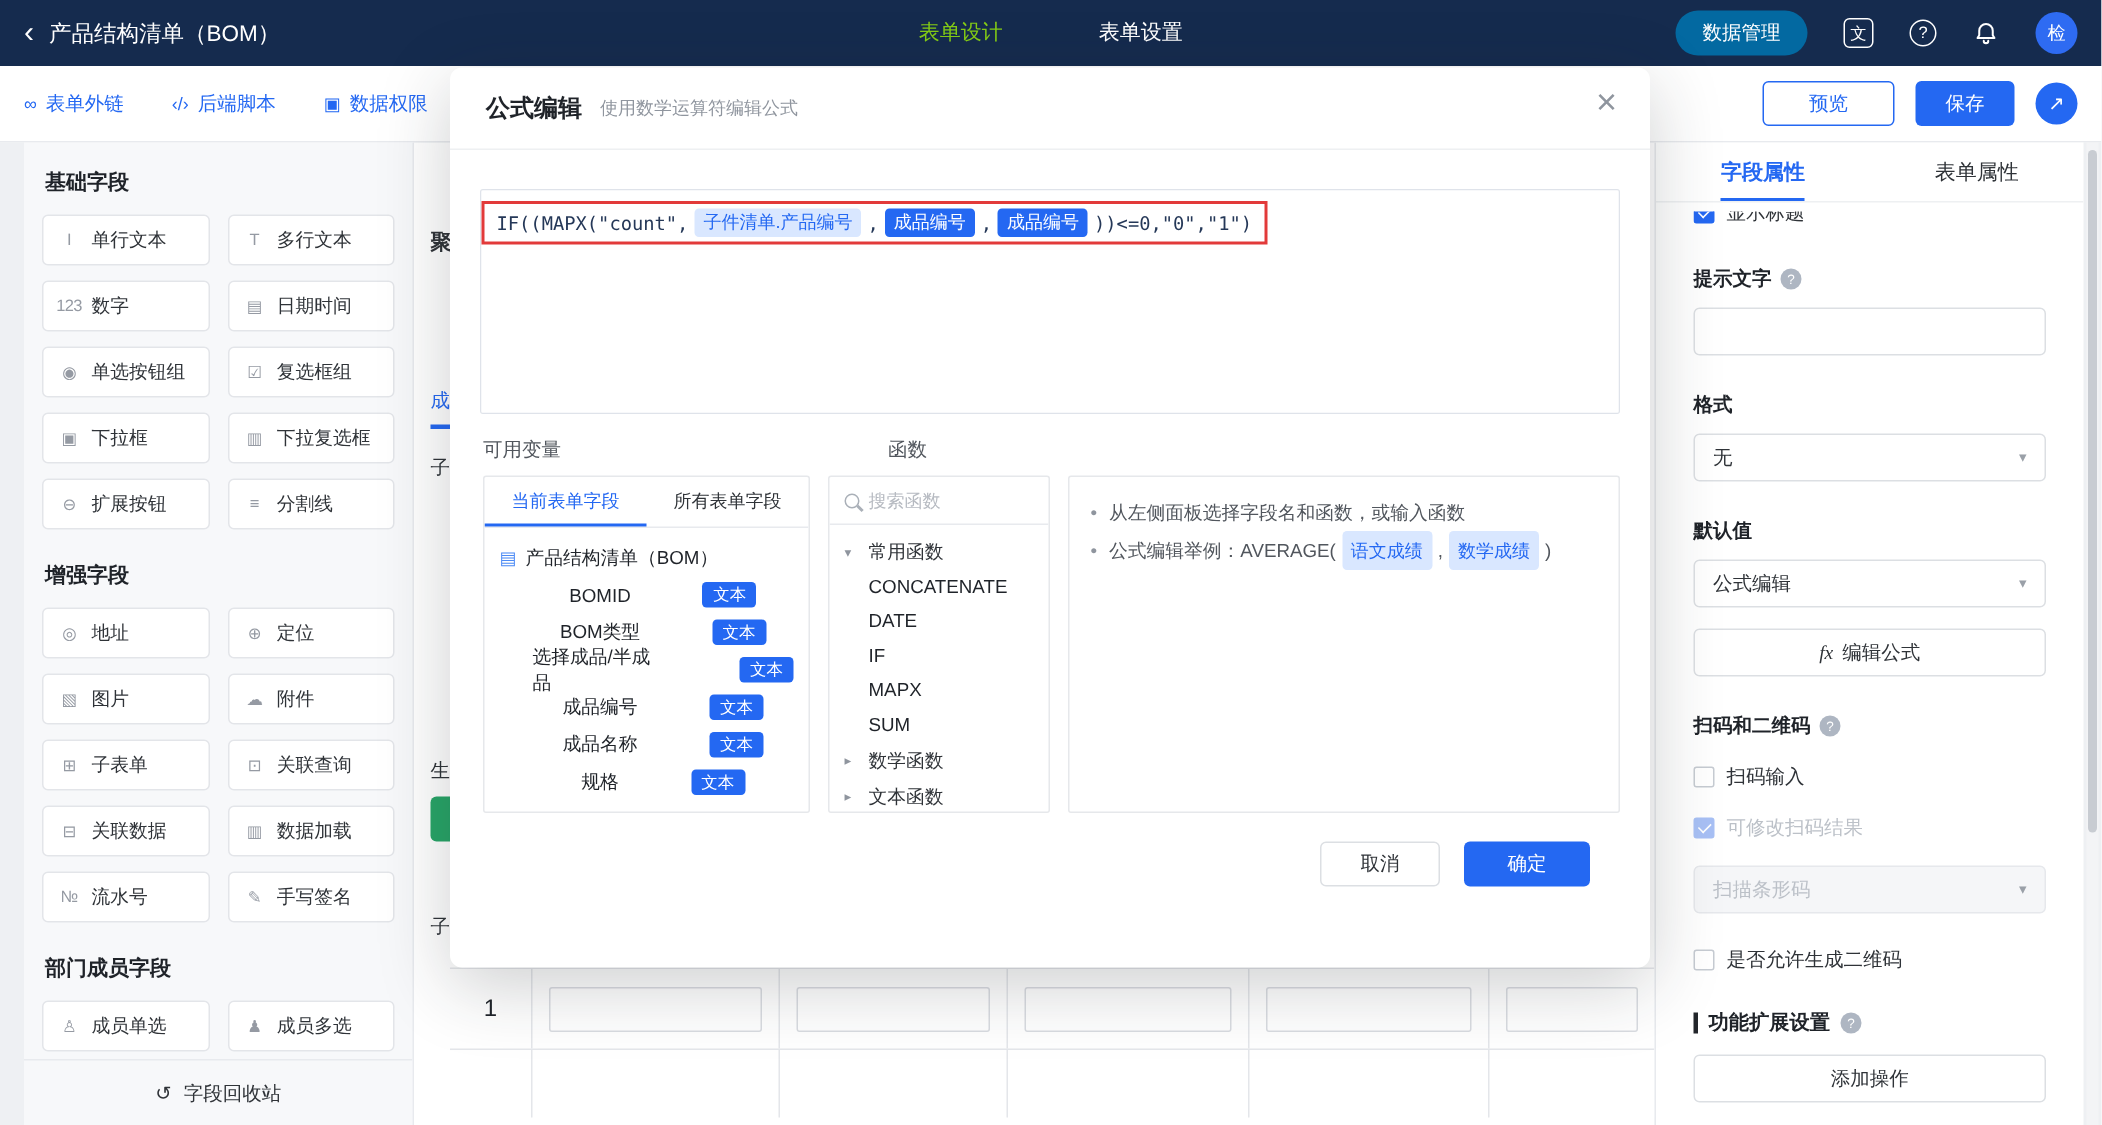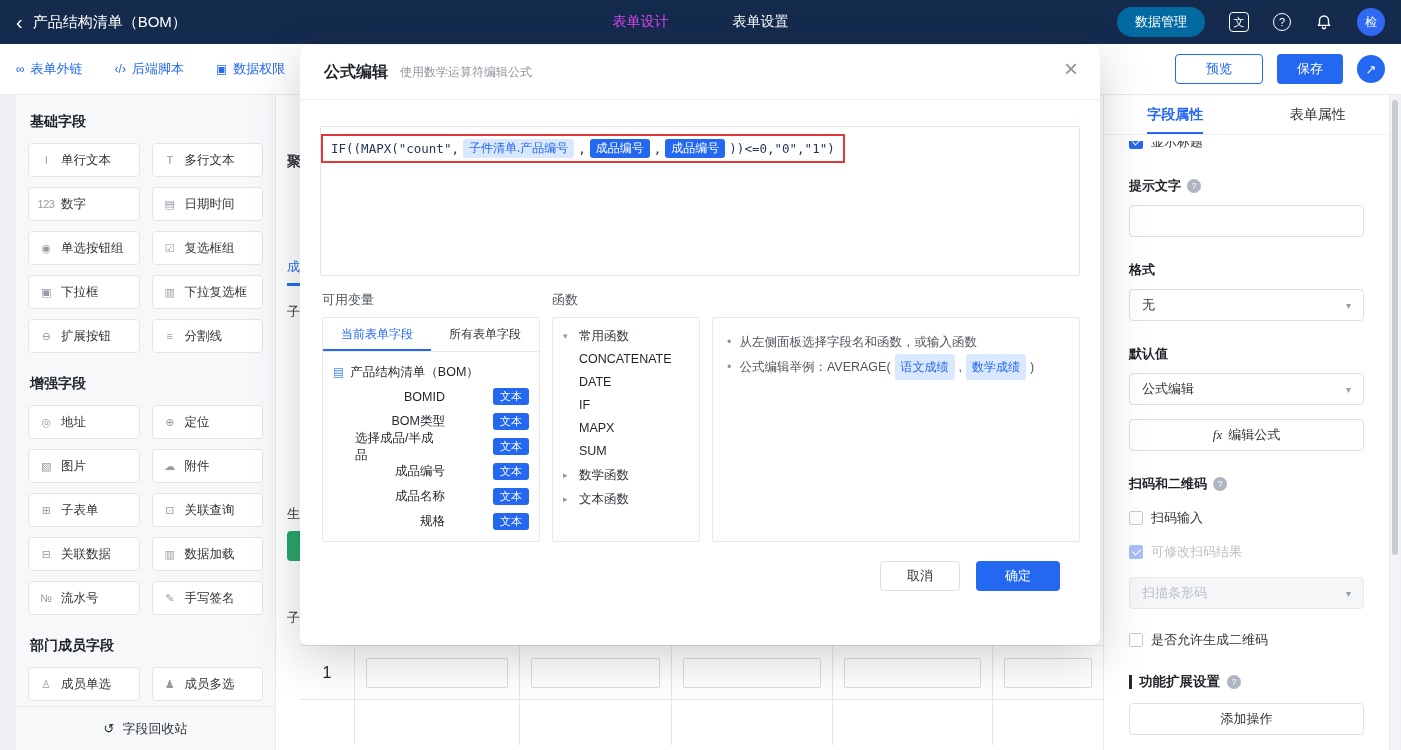--- a/index.html
+++ b/index.html
@@ -9,21 +9,21 @@
     background:#eef0f3; color:#1f2329;
   }
 
   
   .topbar { position:absolute; top:0; left:0; right:0; height:44px; background:#152b4e;
     display:flex; align-items:center; color:#fff; padding:0 16px; z-index:30; }
   .tb-back { font-size:20px; margin-right:10px; cursor:pointer; line-height:1; }
   .tb-title { font-size:15px; }
   .tb-tabs { position:absolute; left:50%; transform:translateX(-50%); display:flex; gap:64px; font-size:14px; }
   .tb-tab { cursor:pointer; }
-  .tb-tab.active { color:#d946ef; }
+  .tb-tab.active { color:#84cc16; }
   .tb-right { margin-left:auto; display:flex; align-items:center; gap:24px; }
   .btn-green { background:#0369a1; color:#fff; height:30px; padding:0 18px; border-radius:15px;
     font-size:13px; display:flex; align-items:center; cursor:pointer; }
   .icon-translate { width:20px; height:20px; border:1.5px solid #fff; border-radius:4px;
     font-size:11px; display:flex; align-items:center; justify-content:center; cursor:pointer; }
   .icon-help { width:18px; height:18px; border:1.5px solid #fff; border-radius:50%;
     font-size:11px; display:flex; align-items:center; justify-content:center; cursor:pointer; }
   .icon-bell { display:flex; cursor:pointer; }
   .avatar { width:28px; height:28px; border-radius:50%; background:#2e6bf2; display:flex;
     align-items:center; justify-content:center; font-size:12px; cursor:pointer; }
@@ -124,33 +124,33 @@
   .fx-block { border:1px solid #dfe3ea; border-radius:2px; flex:none; }
   .fx-head { height:37px; background:#e7f1ff; display:flex; align-items:center; padding:0 14px;
     font-size:13px; color:#1f2329; border-bottom:1px solid #dfe3ea; }
   .fx-body { height:148px; background:#fff; padding-top:7px; cursor:text; }
   .red-box { display:inline-flex; align-items:center; border:2px solid #e23a3a; padding:3px 8px;
     font-family:"DejaVu Sans Mono","Liberation Mono",monospace; font-size:12.5px; color:#253858; white-space:nowrap; }
   .chip { border-radius:3px; padding:1px 6px; margin:0 4px; font-size:12px;
     font-family:"Liberation Sans","DejaVu Sans",sans-serif; }
   .chip.light { background:#d9e7ff; color:#2468f2; }
   .chip.solid { background:#2468f2; color:#fff; }
-  .panel-labels { display:flex; margin:15px 0 8px; font-size:13px; color:#51565d; flex:none; }
+  .panel-labels { display:flex; margin:15px 0 8px; font-size:13px; color:#51565d; flex:none;gap:40px; }
   .pl-vars { width:232px; padding-left:2px; }
   .panels { display:flex; gap:12px; height:225px; flex:none; }
   .vars-panel { width:218px; margin-left:2px; border:1px solid #e6e8eb; border-radius:2px; overflow:hidden; }
   .vp-tabs { display:flex; height:34px; border-bottom:1px solid #e8eaee; font-size:12px; }
   .vp-tab { flex:1; display:flex; align-items:center; justify-content:center; color:#2f3338;
     position:relative; cursor:pointer; }
   .vp-tab.active { color:#2468f2; }
   .vp-tab.active::after { content:""; position:absolute; bottom:0; left:0; width:100%; height:2px; background:#2468f2; }
   .vp-tree { padding:8px 10px; font-size:12.5px; }
   .vp-root { display:flex; align-items:center; gap:6px; height:24px; cursor:pointer; }
   .doc-icon { color:#4d8bf5; font-size:12px; }
-  .vp-row { display:flex; align-items:center; justify-content:flex-end; height:25px;
+  .vp-row { display:flex; align-items:center; justify-content:center; height:25px;
     padding-left:22px; cursor:pointer;gap:48px; }
   .tag { background:#2468f2; color:#fff; font-size:11px; padding:1px 7px; border-radius:3px; flex:none; }
   .funcs-panel { width:148px; border:1px solid #e6e8eb; border-radius:2px; display:flex;
     flex-direction:column; overflow:hidden; }
   .fp-search { height:32px; border-bottom:1px solid #e8eaee; display:flex; align-items:center;
     gap:6px; padding:0 10px; flex:none; }
   .mag { position:relative; width:10px; height:10px; border:1.5px solid #aab0b8; border-radius:50%; flex:none; }
   .mag::after { content:""; position:absolute; width:5px; height:1.5px; background:#aab0b8;
     right:-4px; bottom:-2px; transform:rotate(45deg); }
   .fp-search input { border:none; outline:none; width:100%; font-size:12px; color:#2f3338; font-family:inherit; }
@@ -499,20 +499,24 @@
               <span class="tag">文本</span>
             </div>
           <div class="vp-row">
               <span>规格</span>
               <span class="tag">文本</span>
             </div>
         </div>
       </div>
 
       <div class="funcs-panel">
+        <div class="fp-search">
+          <span class="mag"></span>
+          <input placeholder="搜索函数" style="">
+        </div>
         <div class="fp-list">
           <div class="fp-group">
             <span class="fp-chev">▾</span>
             <span>常用函数</span>
           </div>
           <div class="fp-item">CONCATENATE</div>
           <div class="fp-item">DATE</div>
           <div class="fp-item">IF</div>
           <div class="fp-item">MAPX</div>
           <div class="fp-item">SUM</div>

